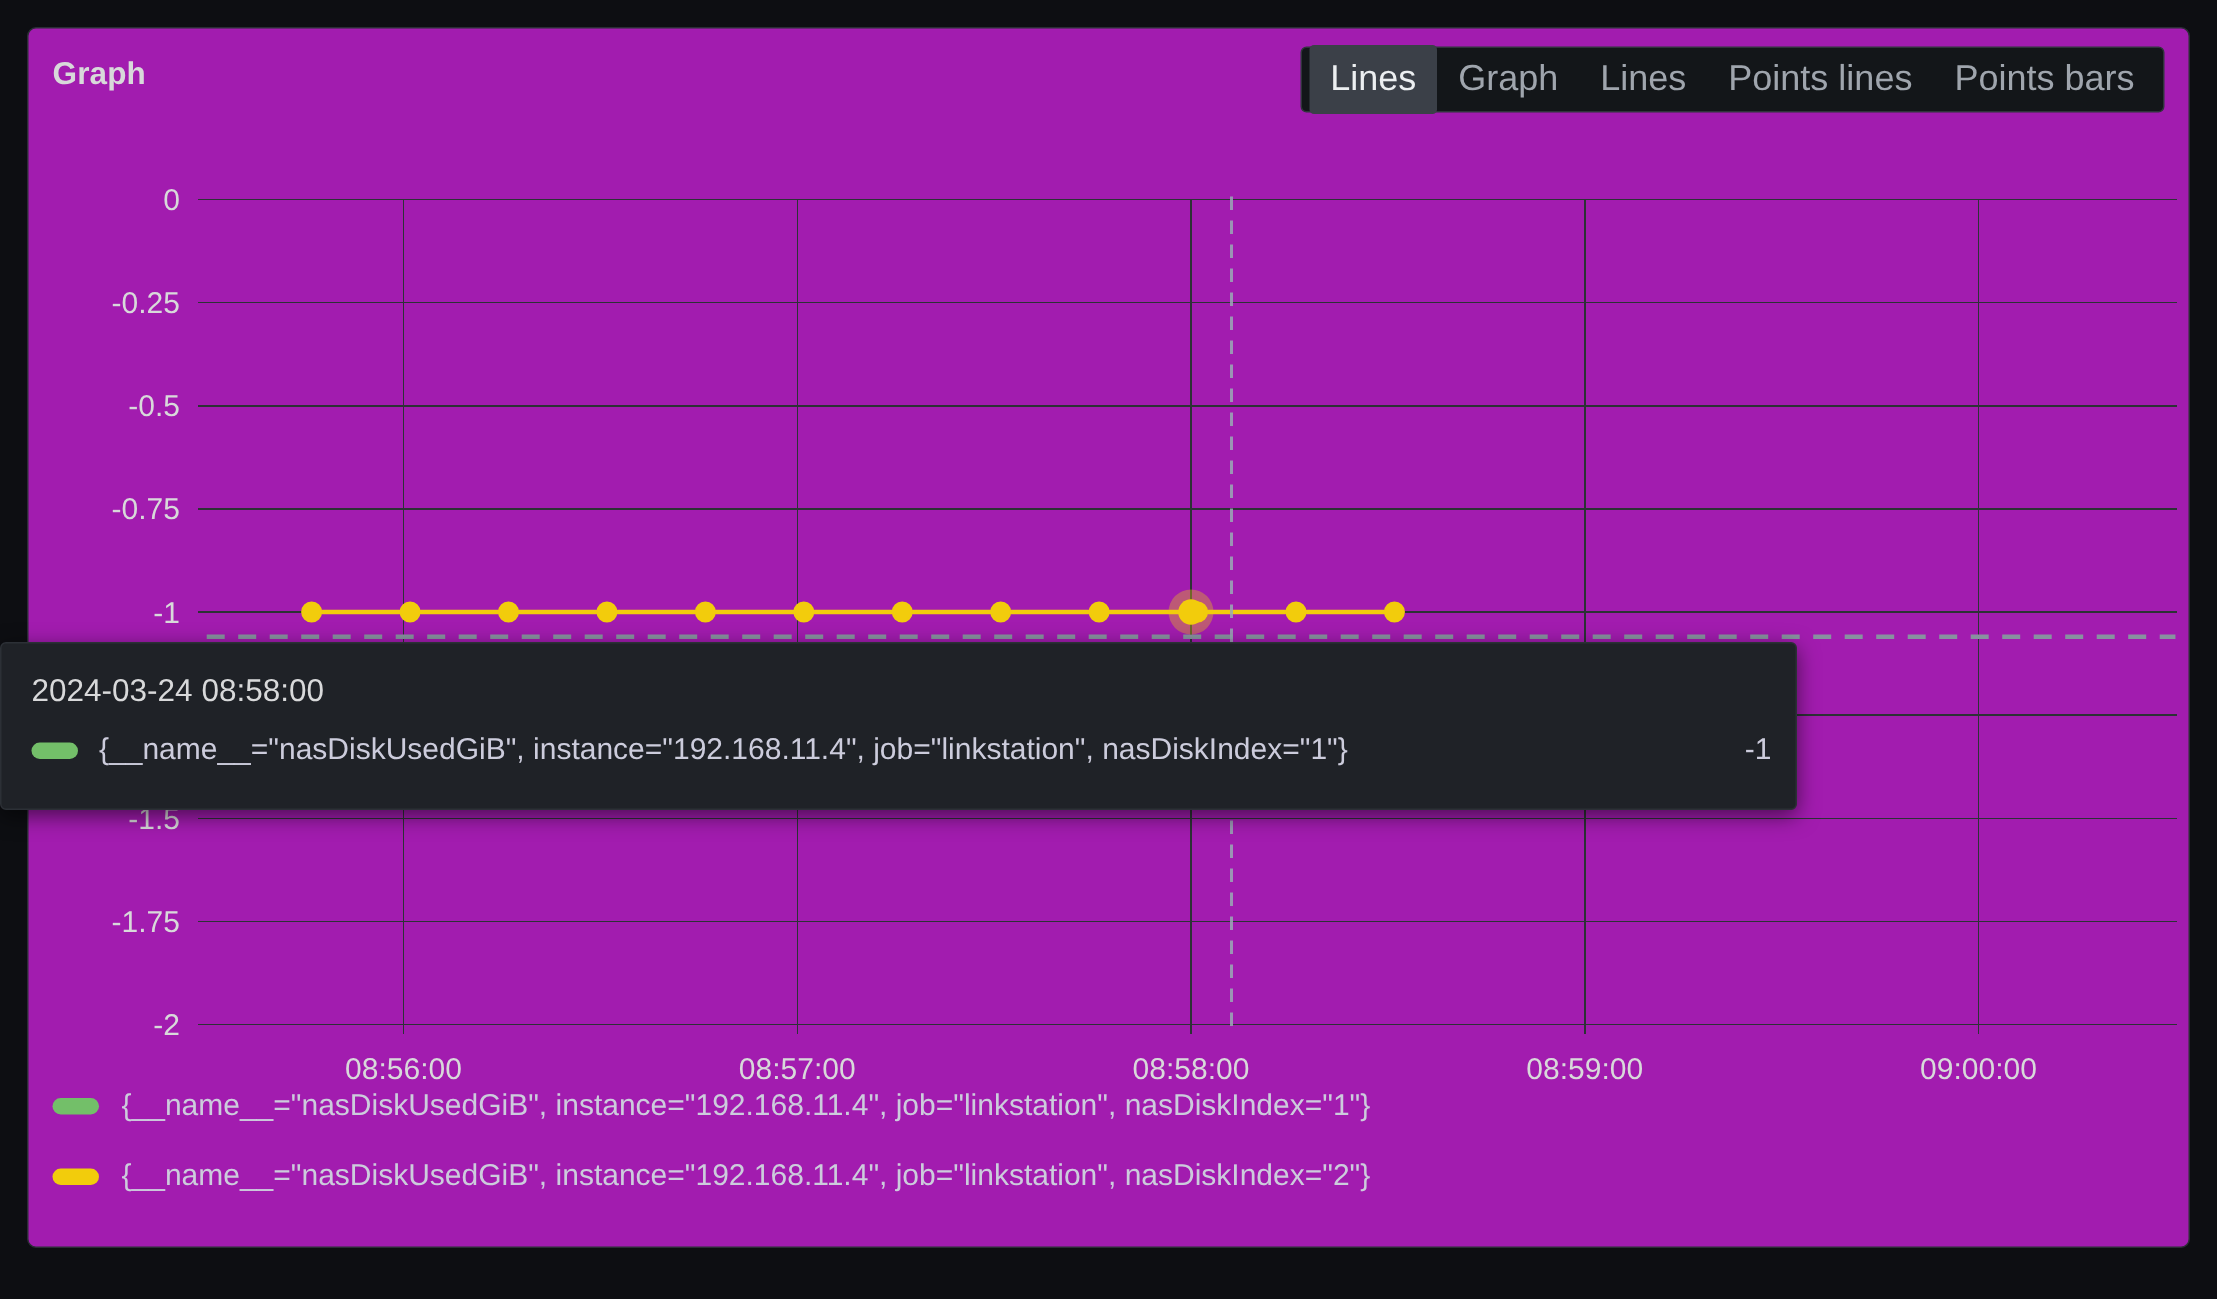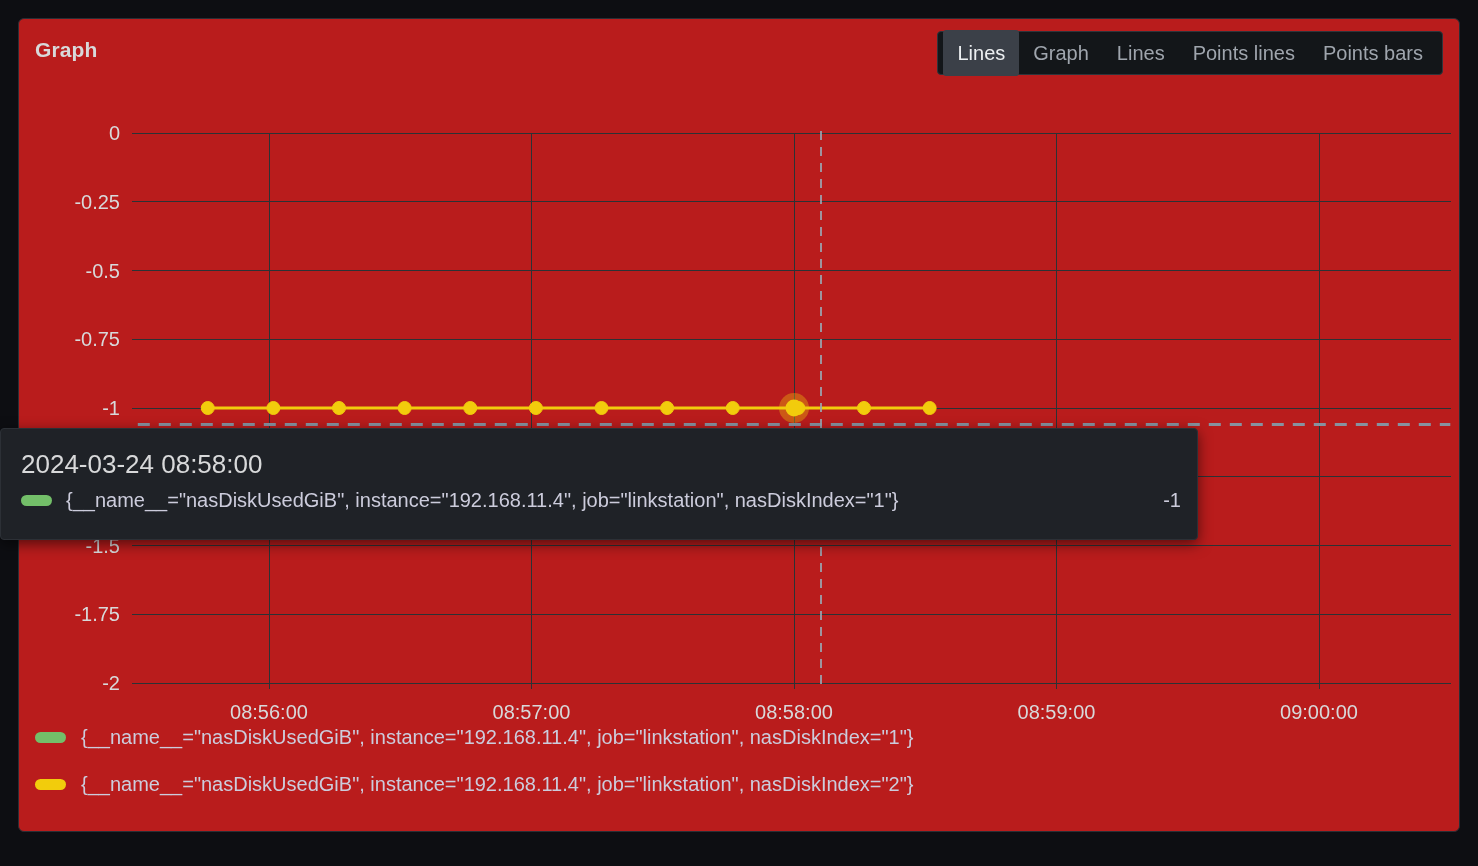--- a/index.html
+++ b/index.html
@@ -15,21 +15,21 @@
     position: relative;
   }
 
   
   #panel {
     position: absolute;
     left: 18px;
     top: 18px;
     width: 1442px;
     height: 814px;
-    background: #b91c1c;
+    background: #a21caf;
     border: 1px solid #2a2e35;
     border-radius: 6px;
     box-sizing: border-box;
     overflow: hidden;
   }
 
   
   #panel-header {
     position: absolute;
     left: 0; top: 0;
@@ -52,21 +52,21 @@
     height: 44px;
     display: flex;
     align-items: center;
     border: 1px solid #2f343b;
     border-radius: 4px;
     padding: 4px 5px;
     box-sizing: border-box;
     background: #131619;
   }
   .radio-btn {
-    font-size: 20px;
+    font-size: 24px;
     color: #9fa5ad;
     padding: 10px 14px;
     border-radius: 3px;
     cursor: pointer;
     white-space: nowrap;
     line-height: 26px;
     background: transparent;
     border: none;
     font-family: "Liberation Sans", sans-serif;
   }
@@ -124,21 +124,21 @@
     border: 1px solid #2c3036;
     border-radius: 4px;
     box-sizing: border-box;
     box-shadow: 0 4px 14px rgba(0,0,0,0.55);
     z-index: 40;
   }
   #tooltip-time {
     position: absolute;
     left: 20px;
     top: 20px;
-    font-size: 26px;
+    font-size: 21px;
     color: #d8d9da;
   }
   #tooltip-series-row {
     position: absolute;
     left: 20px;
     top: 60px;
     right: 14px;
     display: flex;
     align-items: center;
   }

